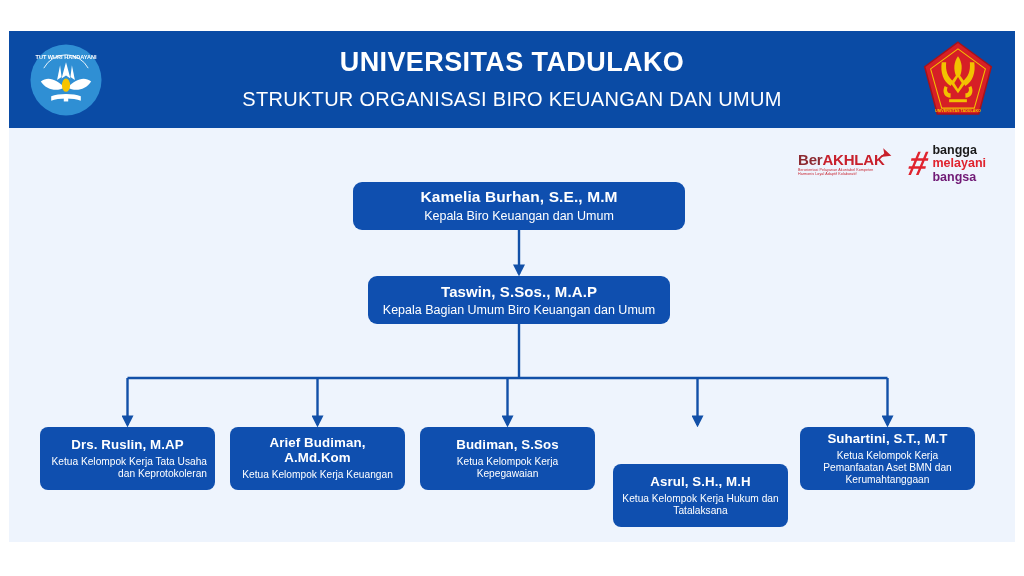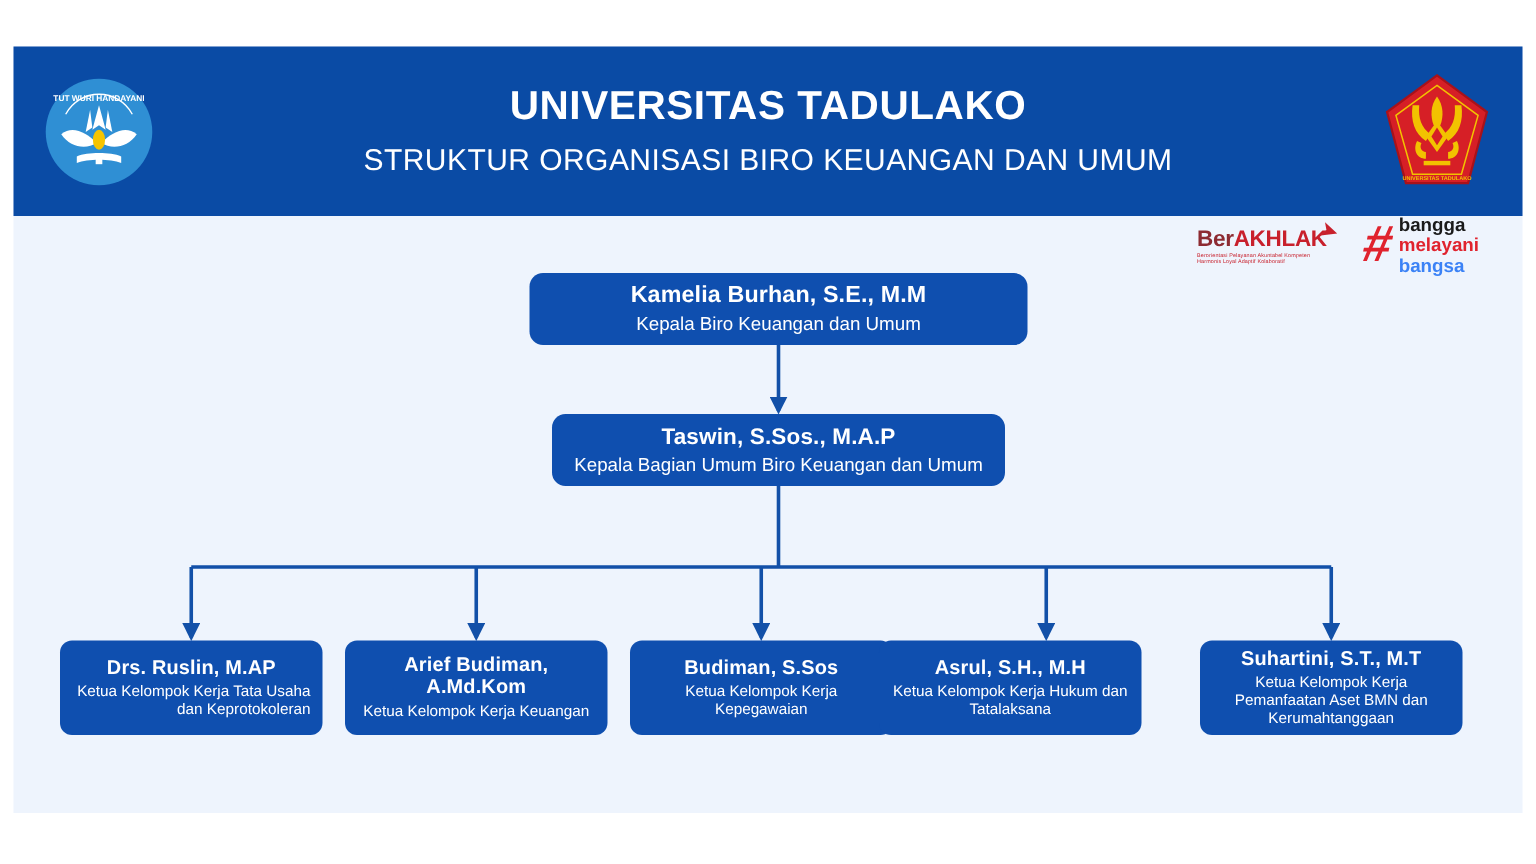--- a/index.html
+++ b/index.html
@@ -32,21 +32,21 @@
     height: 511px;
     background: #eef4fd;
   }
 
   
   .header {
     position: absolute;
     left: 9px;
     top: 31px;
     width: 1006px;
-    height: 113px;
+    height: 97px;
     background: #0a4ba5;
     display: flex;
     align-items: center;
     justify-content: center;
     box-sizing: border-box;
     padding: 0 18px;
   }
   .header-titles {
     flex: 1;
     text-align: center;
@@ -145,21 +145,21 @@
 
   .bangga { display: flex; align-items: center; gap: 5px; }
   .bangga-hash {
     font-size: 34px; font-weight: bold; color: #e0232e;
     line-height: 0.8; transform: skewX(-12deg);
   }
   .bangga-words { line-height: 1.05; }
   .bangga-words div { font-size: 12.5px; font-weight: bold; }
   .bw1 { color: #1a1a1a; }
   .bw2 { color: #e0232e; }
-  .bw3 { color: #3b82f6; }
+  .bw3 { color: #701a75; }
 
   
   .chart-layer {
     position: absolute;
     left: 9px; top: 31px;
     width: 1006px; height: 511px;
   }
   .node {
     position: absolute;
     background: #0f4faf;
@@ -195,21 +195,21 @@
     width: 175px;
     height: 63px;
     border-radius: 8px;
   }
   .node-l3 .n-name { font-size: 13.3px; margin-bottom: 4px; }
   .node-l3 .n-role { font-size: 10.2px; }
 
   .n3-0 { left: 31px; text-align: right; }
   .n3-1 { left: 221px; }
   .n3-2 { left: 411px; }
-  .n3-3 { left: 577px; }
+  .n3-3 { left: 604px; margin-top: 37px; }
   .n3-4 { left: 791px; }
 
   .edges {
     position: absolute;
     left: 0; top: 0;
     width: 1006px; height: 511px;
     pointer-events: none;
   }
 </style>
 </head>

